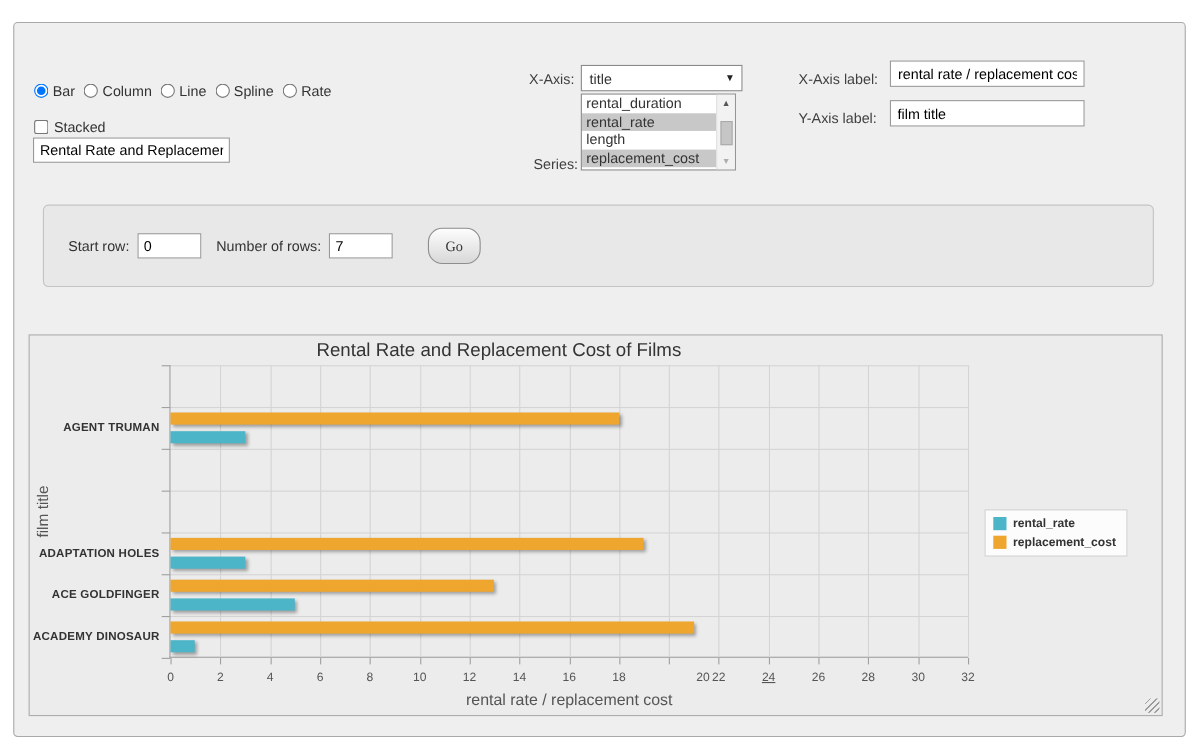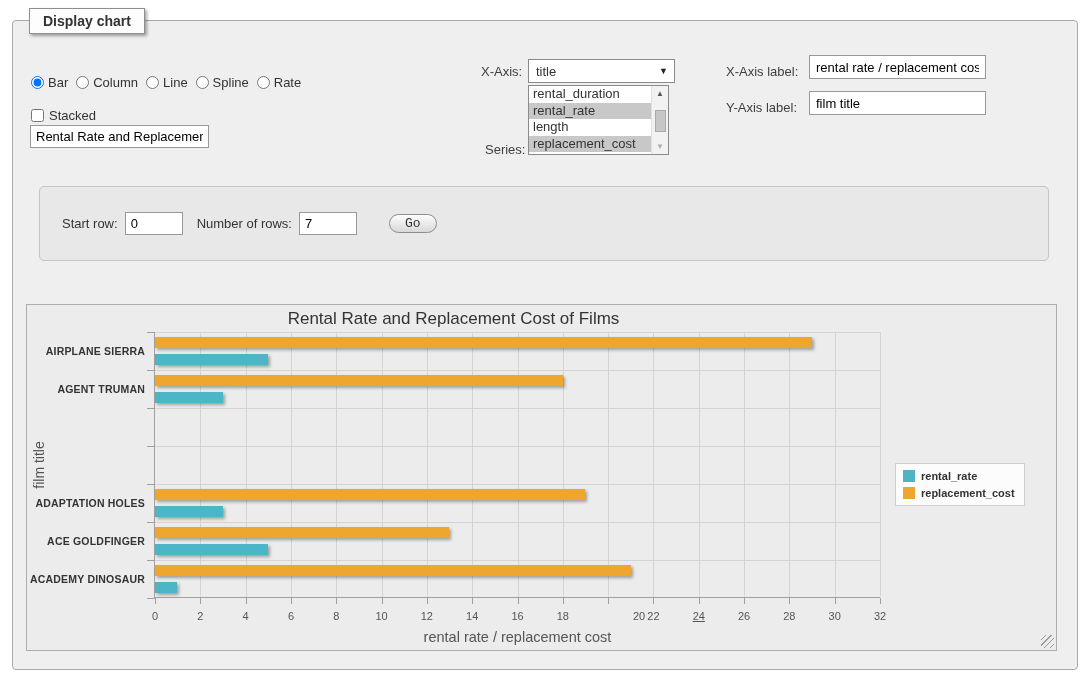--- a/index.html
+++ b/index.html
@@ -42,23 +42,23 @@
 
   .axis-input { position: absolute; width: 177px; height: 24px; border: 1px solid #999;
     background: #fff; font-size: 13px; padding: 0 6px; font-family: "Liberation Sans", sans-serif; }
 
   
   .rows-box { position: absolute; left: 26px; top: 165px; width: 1010px; height: 75px;
     background: #e8e8e8; border: 1px solid #c4c4c4; border-radius: 5px;
     display: flex; align-items: center; padding-left: 22px; font-size: 13px; }
   .rows-box input { width: 58px; height: 23px; border: 1px solid #999; background: #fff;
     font-size: 13px; padding: 0 5px; margin: 0 14px 0 7px; font-family: "Liberation Sans", sans-serif; }
-  .go-button { margin-left: 18px; height: 19px; padding: 0 15px; border-radius: 13px;
+  .go-button { margin-left: 18px; height: 33px; padding: 0 15px; border-radius: 13px;
     border: 1px solid #8e8e8e; background: linear-gradient(#fdfdfd, #d8d8d8);
-    font-size: 13px; color: #333; font-family: Liberation Mono, monospace; cursor: pointer; }
+    font-size: 13px; color: #333; font-family: Liberation Serif, serif; cursor: pointer; }
 
   
   .chart-panel { position: absolute; left: 13px; top: 283px; width: 1031px; height: 347px;
     background: #ececec; border: 1px solid #adadad; }
   .chart-title { position: absolute; left: 0; top: 4px; width: 853px; text-align: center;
     font-size: 17px; color: #333; }
   .y-axis-title { position: absolute; left: 2px; top: 27px; height: 266px; width: 20px;
     display: flex; align-items: center; justify-content: center; }
   .y-axis-title span { transform: rotate(-90deg); white-space: nowrap; font-size: 14px; color: #555; }
   .plot { position: absolute; left: 127px; top: 27px; width: 726px; height: 266px;
@@ -83,21 +83,20 @@
   .legend-swatch { width: 12px; height: 12px; }
   .legend-label { font-size: 11px; font-weight: bold; color: #333; white-space: nowrap; }
   .resize-handle { position: absolute; right: 2px; bottom: 2px; width: 13px; height: 13px;
     background: repeating-linear-gradient(135deg, transparent 0 3px, #9a9a9a 3px 4px);
     cursor: nwse-resize; }
 </style>
 </head>
 <body>
 
 <div class="container">
-  <div class="fieldset-legend">Display chart</div>
 
   <div class="chart-type-row" id="chartTypeRow"><label>
         <input type="radio" name="chartType" checked="" style="">
         <span>Bar</span>
       </label><label>
         <input type="radio" name="chartType" style="">
         <span>Column</span>
       </label><label>
         <input type="radio" name="chartType" style="">
         <span>Line</span>
@@ -216,25 +215,20 @@
         <div class="xtick" style="left: 100%;"></div>
         <div class="xtick-label" style="left: 100%;">32</div>
         <div class="ytick" style="top: 0px;"></div>
         <div class="ytick" style="top: 38px;"></div>
         <div class="ytick" style="top: 76px;"></div>
         <div class="ytick" style="top: 114px;"></div>
         <div class="ytick" style="top: 152px;"></div>
         <div class="ytick" style="top: 190px;"></div>
         <div class="ytick" style="top: 228px;"></div>
         <div class="ytick" style="top: 266px;"></div>
-        <div class="cat-row" style="top: 0px;">
-          <span class="cat-label">AIRPLANE SIERRA</span>
-          <div class="bar" title="AIRPLANE SIERRA: 28.99" style="width: 90.5938%; background: rgb(239, 166, 46);"></div>
-          <div class="bar" title="AIRPLANE SIERRA: 4.99" style="width: 15.5938%; background: rgb(76, 181, 200);"></div>
-        </div>
         <div class="cat-row" style="top: 38px;">
           <span class="cat-label">AGENT TRUMAN</span>
           <div class="bar" title="AGENT TRUMAN: 17.99" style="width: 56.2187%; background: rgb(239, 166, 46);"></div>
           <div class="bar" title="AGENT TRUMAN: 2.99" style="width: 9.34375%; background: rgb(76, 181, 200);"></div>
         </div>
         <div class="cat-row" style="top: 152px;">
           <span class="cat-label">ADAPTATION HOLES</span>
           <div class="bar" title="ADAPTATION HOLES: 18.99" style="width: 59.3437%; background: rgb(239, 166, 46);"></div>
           <div class="bar" title="ADAPTATION HOLES: 2.99" style="width: 9.34375%; background: rgb(76, 181, 200);"></div>
         </div>

